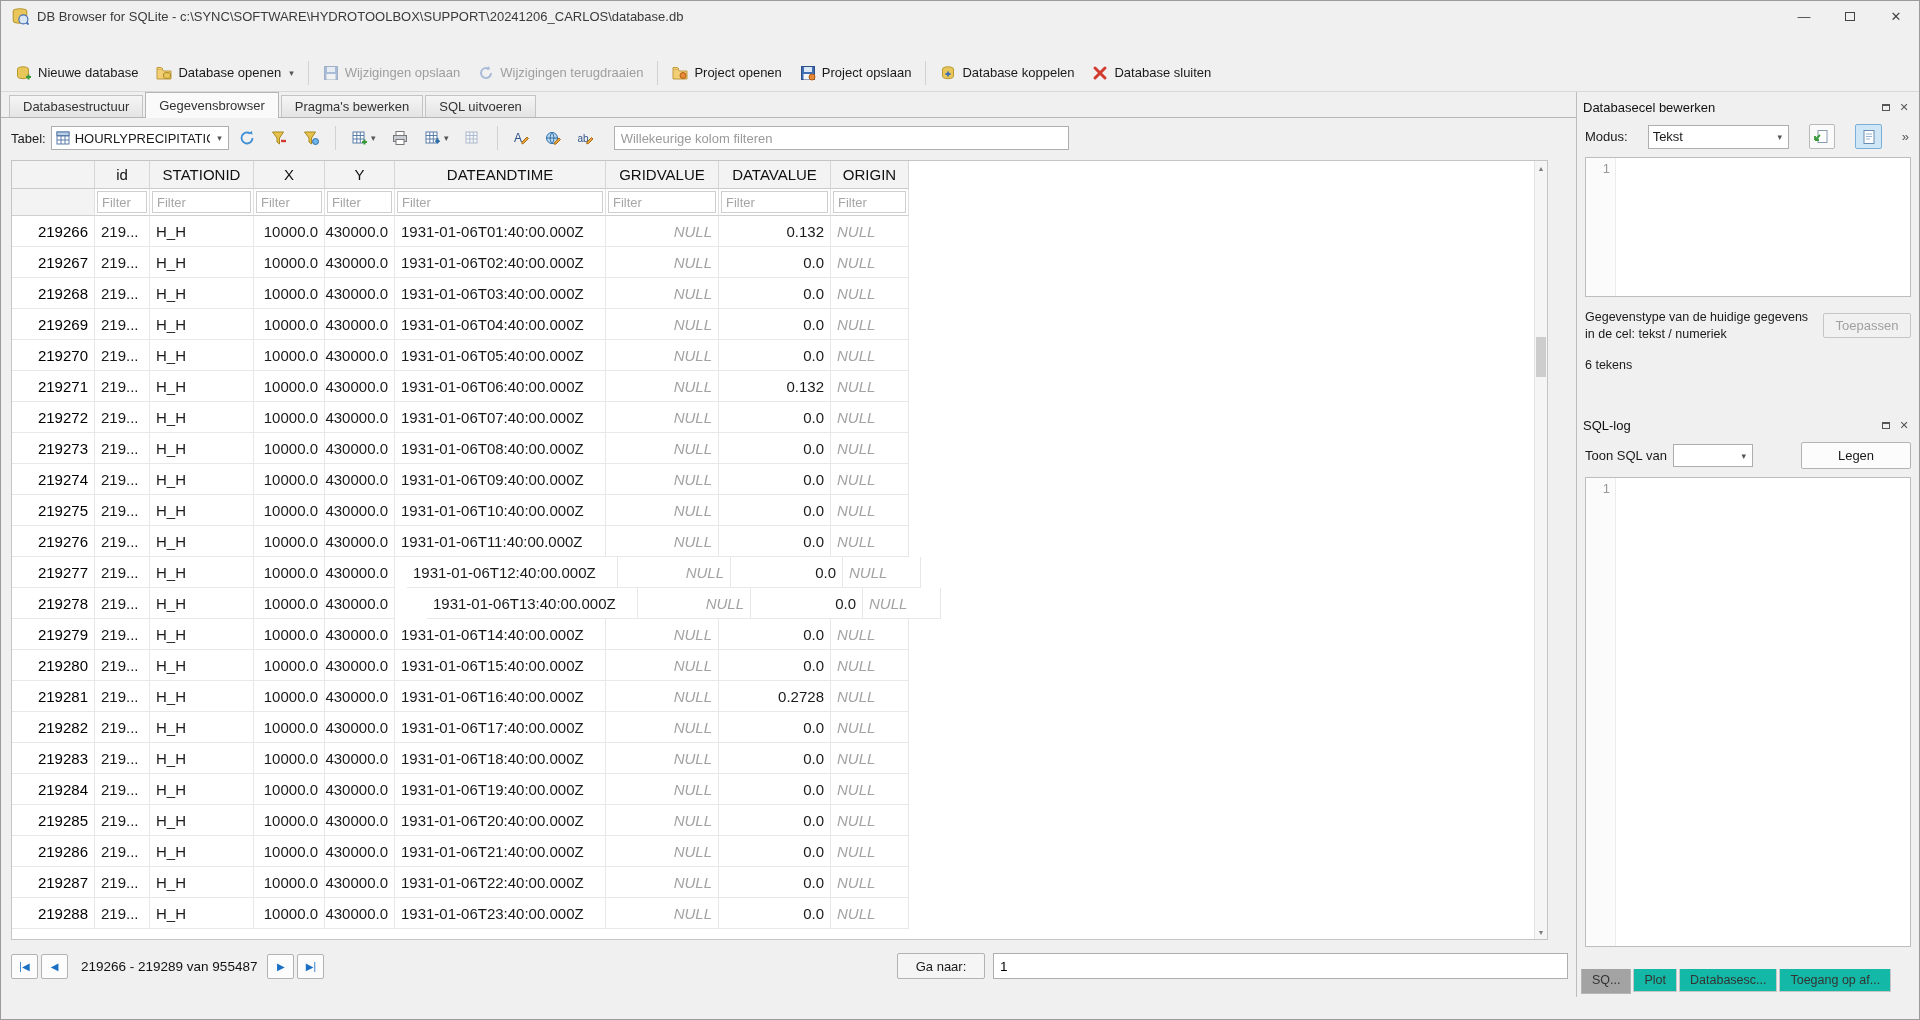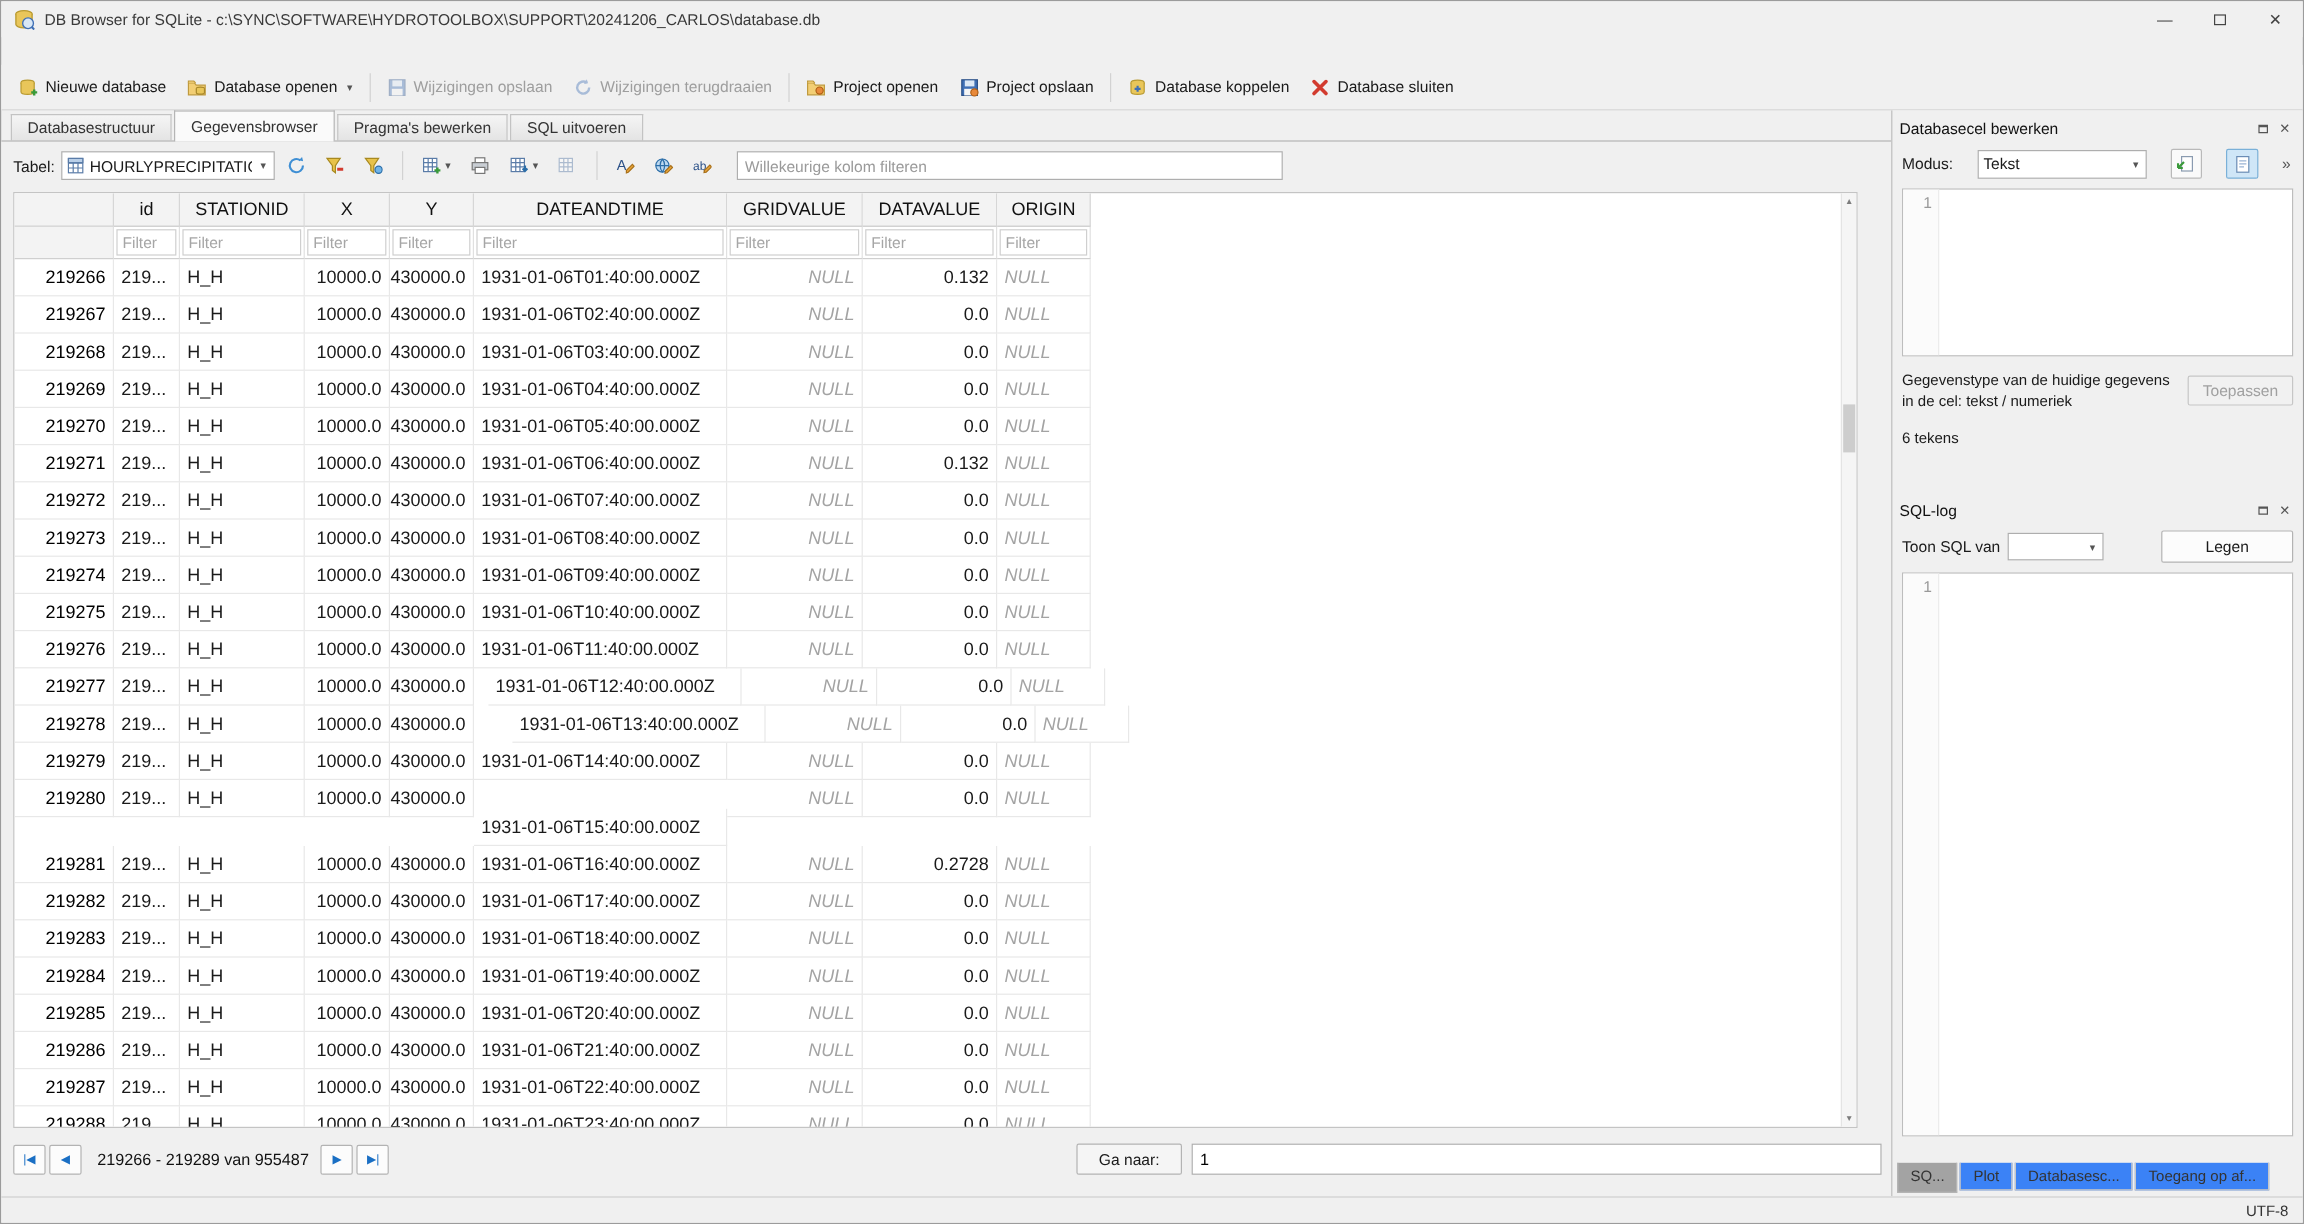--- a/index.html
+++ b/index.html
@@ -107,21 +107,21 @@
   .typeinfo .tline { font-size:12.5px; color:#1a1a1a; line-height:17px; }
   .applybtn { position:absolute; right:0; top:4px; width:88px; height:25px; border:1px solid #c6c6c6; background:#f1f1f1; color:#a0a0a0; font-size:13px; display:flex; align-items:center; justify-content:center; border-radius:2px; }
   .sizeinfo { margin-top:9px; font-size:12.5px; }
 
   .logrow { display:flex; align-items:center; gap:6px; }
   .log-combo { width:80px; height:23px; }
   .clearbtn { margin-left:auto; width:110px; height:27px; border:1px solid #b3b3b3; background:#fcfcfc; font-size:13px; display:flex; align-items:center; justify-content:center; border-radius:2px; }
   .logeditor { margin-top:8px; border:1px solid #bdbdbd; background:#fff; display:flex; height:470px; }
 
   .docktabs { position:absolute; left:0; right:0; bottom:0; height:28px; display:flex; align-items:flex-start; padding-left:4px; gap:2px; }
-  .dtab { font-size:12.5px; padding:0 10px; height:23px; line-height:22px; background:#3b82f6; border:1px solid #c6c6c6; border-top:none; color:#333; white-space:nowrap; }
+  .dtab { font-size:12.5px; padding:0 10px; height:23px; line-height:22px; background:#14b8a6; border:1px solid #c6c6c6; border-top:none; color:#333; white-space:nowrap; }
   .dtab.active { background:#a3a3a3; border-color:#b5b5b5; height:25px; }
 
   
   .statusbar { position:absolute; left:0; right:0; bottom:0; height:22px; background:#f0f0f0; border-top:1px solid #cfcfcf; display:flex; align-items:center; }
   .statusbar .enc { margin-left:auto; padding-right:12px; font-size:12.5px; color:#333; }
 </style>
 </head>
 <body>
 
 <div class="window">
@@ -487,21 +487,21 @@
                 <div class="gcell align-right null" style="width: 113px;">NULL</div>
                 <div class="gcell align-right" style="width: 112px;">0.0</div>
                 <div class="gcell align-left null" style="width: 78px;">NULL</div>
               </div>
               <div class="grow">
                 <div class="gcell rowno">219280</div>
                 <div class="gcell align-left" style="width: 55px;">219...</div>
                 <div class="gcell align-left" style="width: 104px;">H_H</div>
                 <div class="gcell align-right" style="width: 71px;">10000.0</div>
                 <div class="gcell align-right" style="width: 70px;">430000.0</div>
-                <div class="gcell align-left" style="width: 211px; margin-top: 24px;">1931-01-06T15:40:00.000Z</div>
+                <div class="gcell align-left" style="width: 211px;">1931-01-06T15:40:00.000Z</div>
                 <div class="gcell align-right null" style="width: 113px;">NULL</div>
                 <div class="gcell align-right" style="width: 112px;">0.0</div>
                 <div class="gcell align-left null" style="width: 78px;">NULL</div>
               </div>
               <div class="grow">
                 <div class="gcell rowno">219281</div>
                 <div class="gcell align-left" style="width: 55px;">219...</div>
                 <div class="gcell align-left" style="width: 104px;">H_H</div>
                 <div class="gcell align-right" style="width: 71px;">10000.0</div>
                 <div class="gcell align-right" style="width: 70px;">430000.0</div>
@@ -680,16 +680,13 @@
 
       <div class="docktabs">
         <span class="dtab active">SQ...</span>
         <span class="dtab">Plot</span>
         <span class="dtab">Databasesc...</span>
         <span class="dtab">Toegang op af...</span>
       </div>
     </div>
   </div>
 
-  <div class="statusbar">
-    <span class="enc">UTF-8</span>
-  </div>
 </div>
 
 </body></html>

